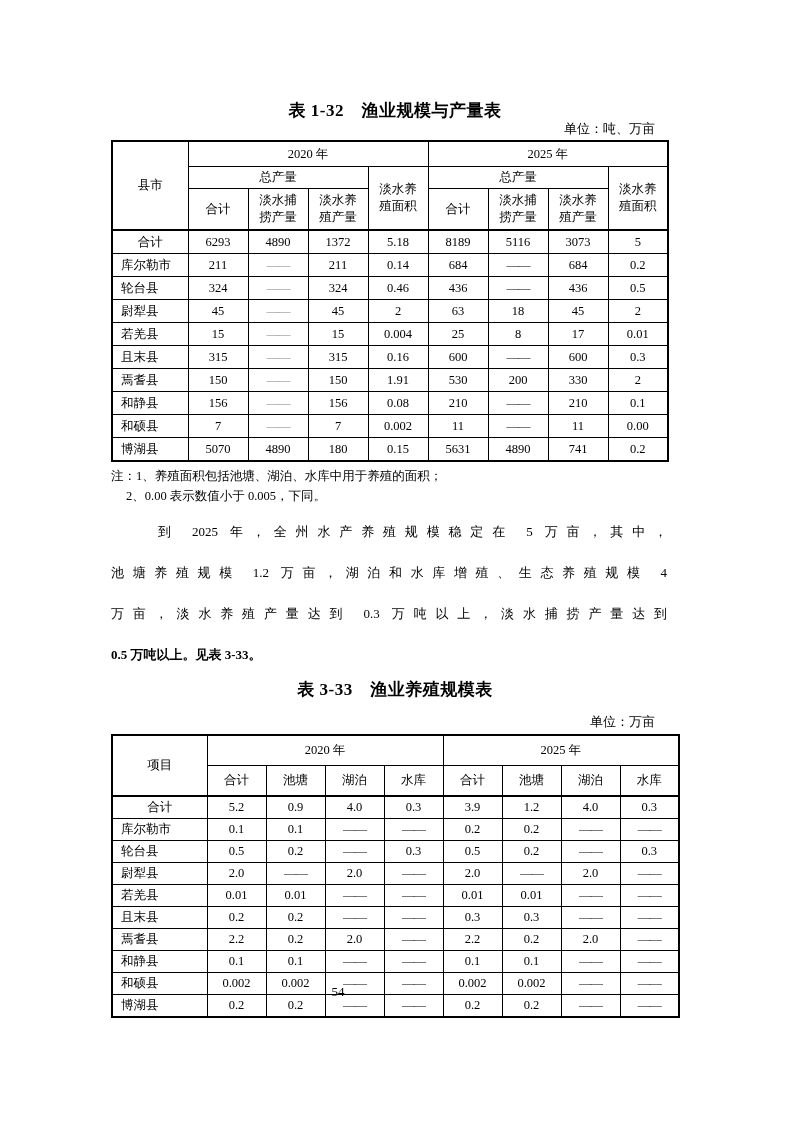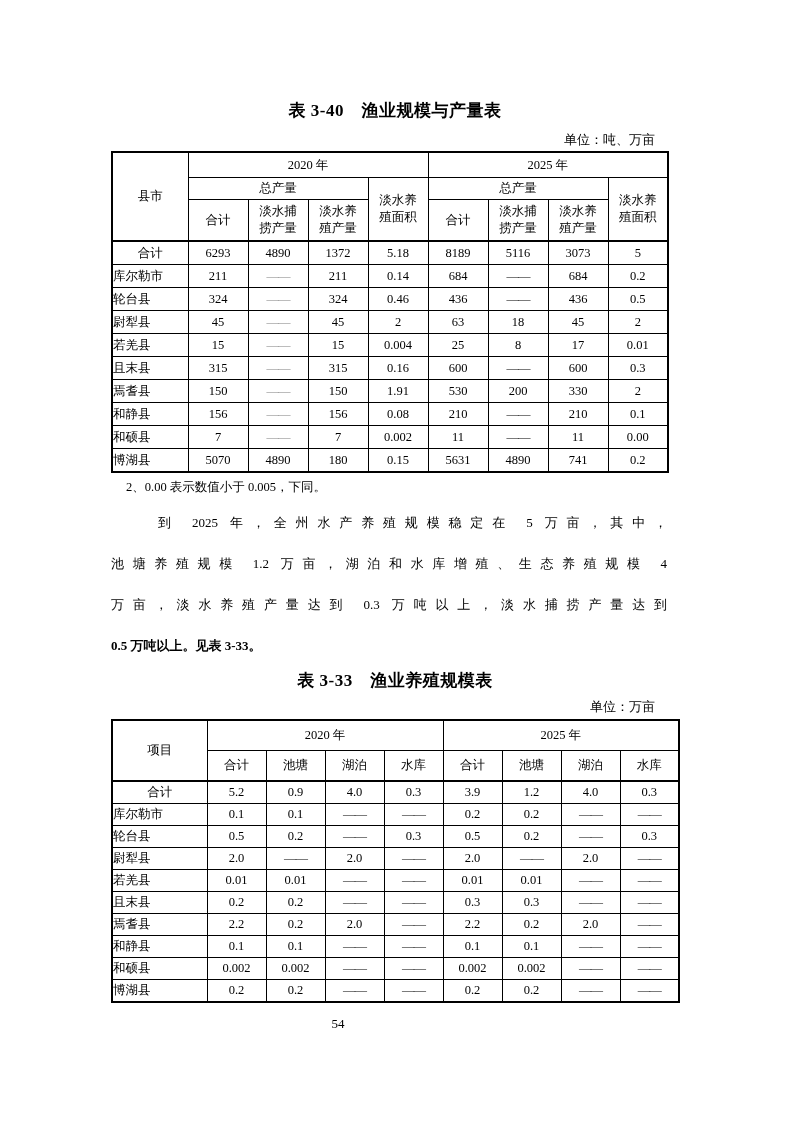--- a/index.html
+++ b/index.html
@@ -15,25 +15,24 @@
   .content { position:absolute; left:111px; top:0; width:568px; }
 
   .tbl-title {
     padding-top:101px;
     font-size:17px; font-weight:bold;
     text-align:center; line-height:20px;
     letter-spacing:0.5px;
   }
   .tbl-title2 { padding-top:0; margin-top:5px; }
   .unit-line {
-    margin-top:11px;
     font-size:13px; line-height:16px;
     text-align:right; padding-right:24px;
   }
-  .unit-line2 { margin-top:8px; }
+  .unit-line2 { margin-top:14px; }
 
   table {
     border-collapse:collapse;
     table-layout:fixed;
     margin-top:3px;
     font-size:12.5px;
     border:2px solid #000;
   }
   #t32 { width:556px; }
   #t33 { width:567px; margin-top:4px; }
@@ -45,48 +44,48 @@
     line-height:17px;
     overflow:hidden;
   }
   thead { border-bottom:2px solid #000; }
   #t32 thead tr.hr1 th { height:24px; }
   #t32 thead tr.hr2 th { height:21px; }
   #t32 thead tr.hr3 th { height:40px; }
   #t32 tbody td { height:22px; }
   #t33 thead tr th { height:29px; }
   #t33 tbody td { height:21px; }
-  td.rowlabel { text-align:left; padding-left:0; }
+  td.rowlabel { text-align:left; padding-left:8px; }
   tr.total-row { font-weight:bold; }
   tr.total-row td.rowlabel { text-align:center; padding-left:2px; }
   th.wrap3 { padding:0 10px; }
   td.dash { color:#333; letter-spacing:-1px; }
   td.dash.light { color:#9a9a9a; }
 
   .notes { margin-top:4px; font-size:12.5px; line-height:20px; }
   .note-line2 { margin-left:15px; }
 
   .paragraph { margin-top:5px; font-size:13px; line-height:41px; width:556px; }
   .pline { text-align:justify; text-align-last:justify; }
   .pline.first { text-indent:47px; }
   .pline.last { text-align:left; text-align-last:left;font-weight:bold; }
 
   .page-number {
-    position:absolute; top:1016px; left:0;
+    position:absolute; top:984px; left:0;
     width:676px; text-align:center;
     font-size:13px;
   }
 </style>
 </head>
 <body>
 
 <div class="page">
   <div class="content">
 
-    <div class="tbl-title">表 3-40　渔业规模与产量表</div>
+    <div class="tbl-title">表 1-32　渔业规模与产量表</div>
     <div class="unit-line">单位：吨、万亩</div>
 
     <table id="t32">
       <colgroup>
         <col style="width:76px">
         <col style="width:60px">
           <col style="width:60px">
           <col style="width:60px">
           <col style="width:60px">
         <col style="width:60px">
@@ -223,20 +222,21 @@
             <td>0.15</td>
             <td>5631</td>
             <td>4890</td>
             <td>741</td>
             <td>0.2</td>
           </tr>
         </tbody>
     </table>
 
     <div class="notes">
+      <div>注：1、养殖面积包括池塘、湖泊、水库中用于养殖的面积；</div>
       <div class="note-line2">2、0.00 表示数值小于 0.005，下同。</div>
     </div>
 
     <div class="paragraph">
       <div class="pline first">到 2025 年，全州水产养殖规模稳定在 5 万亩，其中，</div>
       <div class="pline">池塘养殖规模 1.2 万亩，湖泊和水库增殖、生态养殖规模 4</div>
       <div class="pline">万亩，淡水养殖产量达到 0.3 万吨以上，淡水捕捞产量达到</div>
       <div class="pline last">0.5 万吨以上。见表 3-33。</div>
     </div>
 

